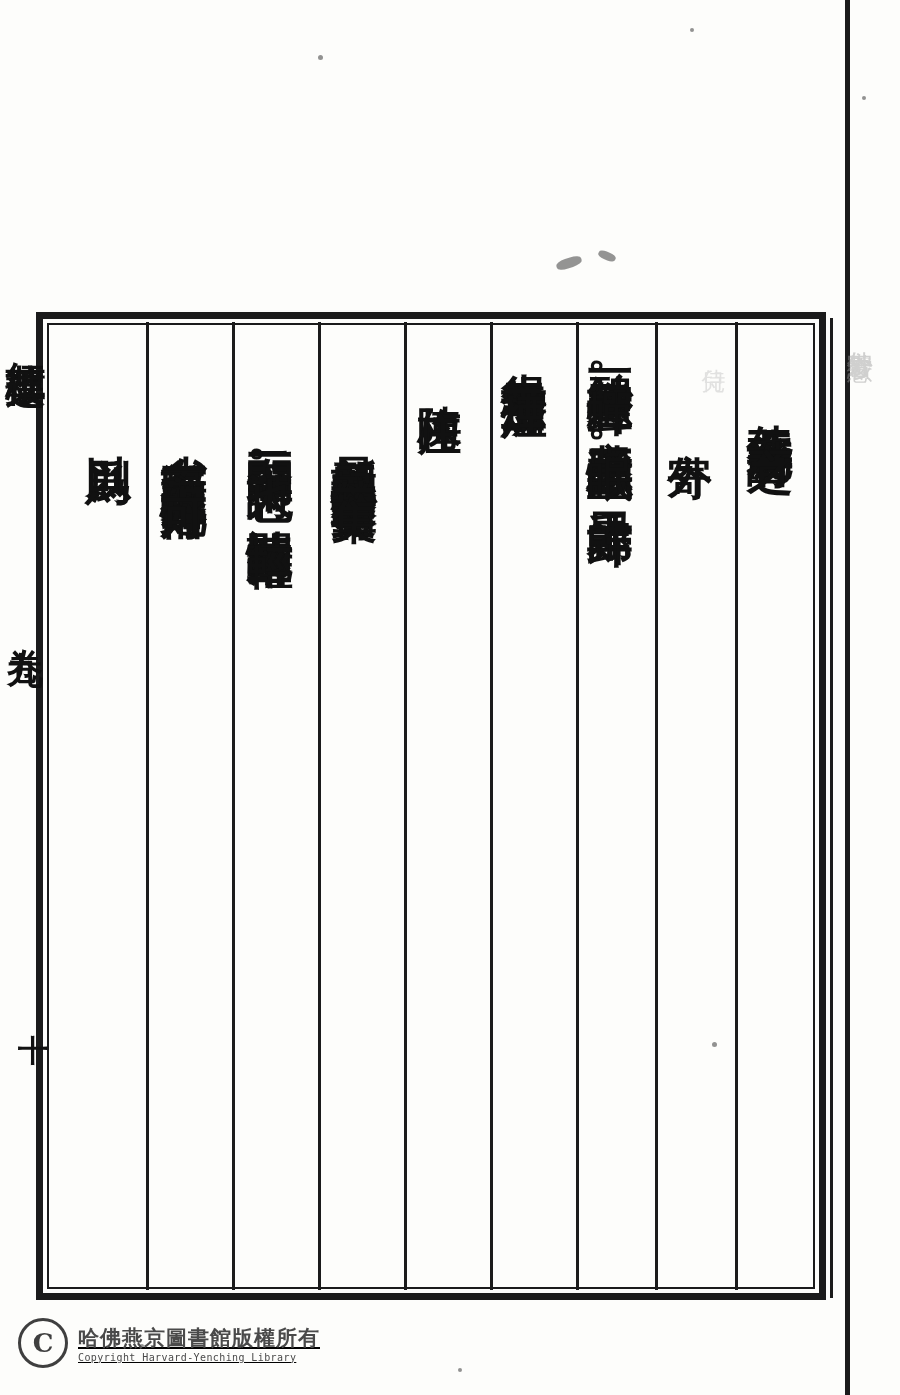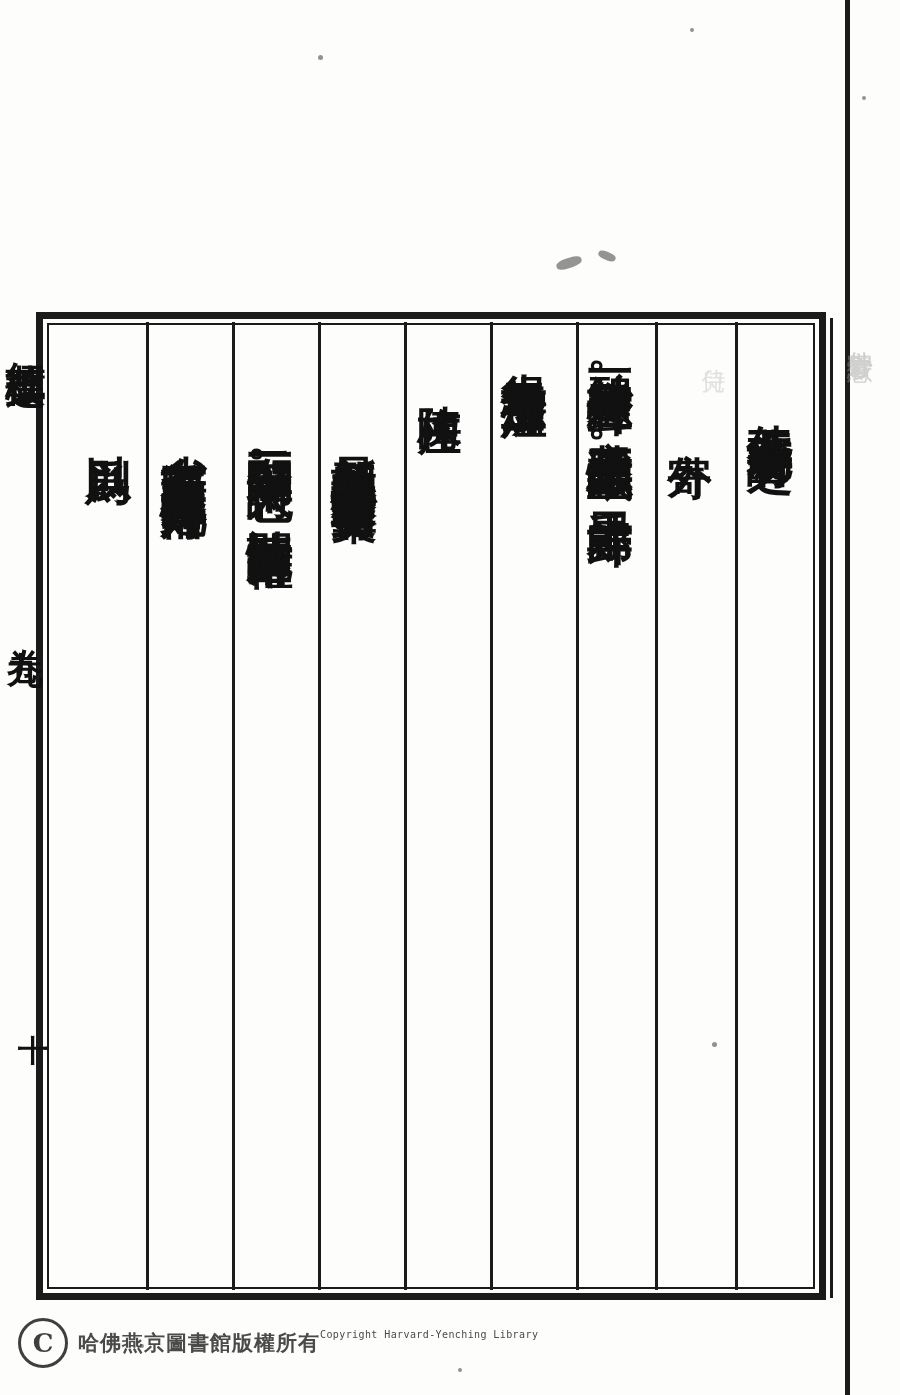--- a/index.html
+++ b/index.html
@@ -149,22 +149,23 @@
     display: flex;
     align-items: center;
     justify-content: center;
     font-family: "DejaVu Serif", serif;
     font-size: 26px;
     color: #3f3f3f;
     font-weight: 700;
   }
   #stamp-text-wrap {
     display: flex;
-    flex-direction: row;
+    flex-direction: column;
     justify-content: flex-start;
+    text-decoration: underline;
   }
   #stamp-cn {
     font-family: "DejaVu Serif", serif;
     font-size: 21px;
     color: #4a4a4a;
     letter-spacing: 1px;
     font-weight: 700;
   }
   #stamp-en {
     font-family: "DejaVu Sans Mono", monospace;

